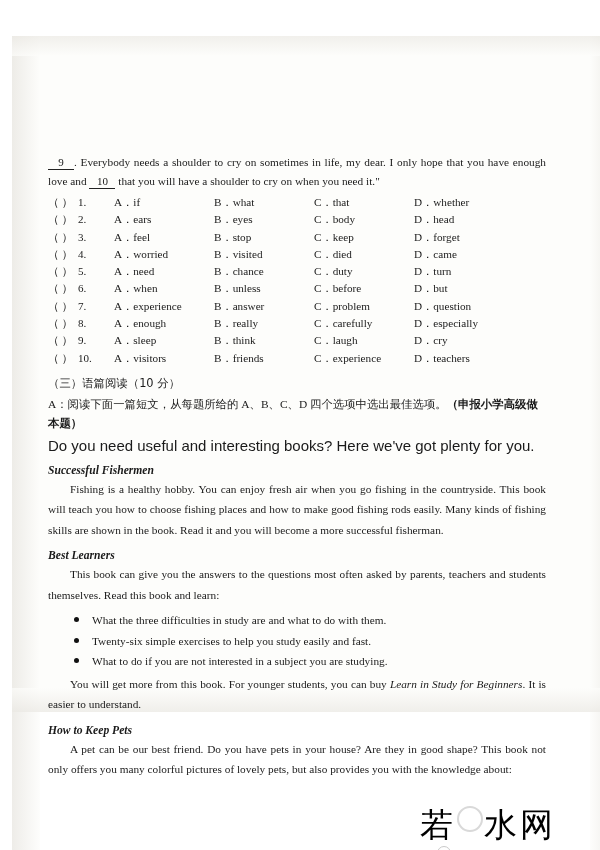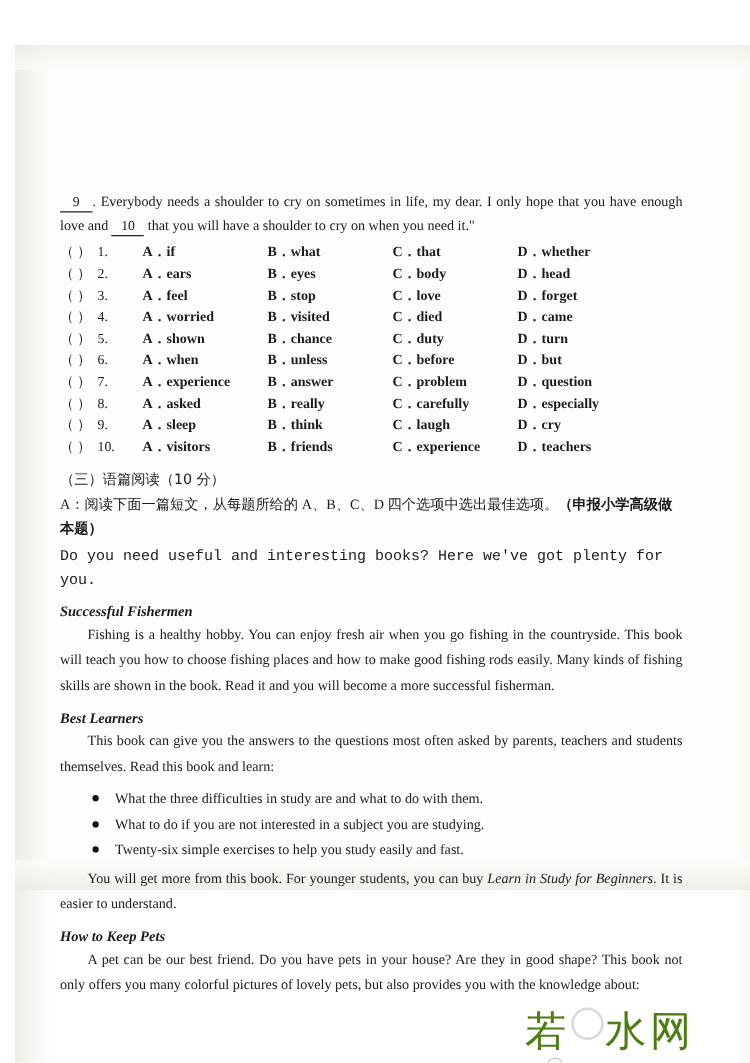--- a/index.html
+++ b/index.html
@@ -86,21 +86,20 @@
   }
   .qnum {
     width: 36px;
     flex: 0 0 36px;
     font-size: 11px;
   }
   .choice {
     width: 100px;
     flex: 0 0 100px;
     font-size: 11.2px;
-    font-weight: bold;
   }
 
   
   .sec-head {
     margin-top: 7px;
     font-size: 11.4px;
     line-height: 18px;
     font-family: "DejaVu Sans", sans-serif;
   }
   .sec-head .cn {
@@ -111,24 +110,24 @@
     margin-top: 3px;
     font-size: 11.4px;
     line-height: 19px;
     text-indent: 0;
     font-family: Liberation Serif, serif;
   }
   .instr b {
     font-weight: bold;
   }
   .plain {
-    font-size: 12px;
+    font-size: 15px;
     line-height: 19px;
     margin-top: 3px;
-    font-family: Liberation Mono, monospace;
+    font-family: Liberation Sans, sans-serif;
   }
 
   .sub-title {
     font-weight: bold;
     font-style: italic;
     font-size: 11.6px;
     margin-top: 9px;
     margin-bottom: 1px;
     font-family: "Liberation Serif", serif;
   }
@@ -179,21 +178,21 @@
   }
   .footer .gap { display:inline-block; width: 16px; }
 
   
   .wm-main {
     position: absolute;
     left: 408px;
     top: 770px;
     font-size: 33px;
     font-family: "DejaVu Sans", sans-serif;
-    color: #4d7c0f;
+    color: #000000;
     letter-spacing: 3px;
     line-height: 38px;
     white-space: nowrap;
   }
   .wm-circle {
     display: inline-block;
     width: 22px; height: 22px;
     border-radius: 50%;
     border: 2px solid #d9d9d9;
     text-align: center;
@@ -270,37 +269,37 @@
         <span class="choice">B．eyes</span>
         <span class="choice">C．body</span>
         <span class="choice">D．head</span>
       </div>
 
       <div class="optrow">
         <span class="paren">（   ）</span>
         <span class="qnum">3.</span>
         <span class="choice">A．feel</span>
         <span class="choice">B．stop</span>
-        <span class="choice">C．love</span>
+        <span class="choice">C．keep</span>
         <span class="choice">D．forget</span>
       </div>
 
       <div class="optrow">
         <span class="paren">（   ）</span>
         <span class="qnum">4.</span>
         <span class="choice">A．worried</span>
         <span class="choice">B．visited</span>
         <span class="choice">C．died</span>
         <span class="choice">D．came</span>
       </div>
 
       <div class="optrow">
         <span class="paren">（   ）</span>
         <span class="qnum">5.</span>
-        <span class="choice">A．shown</span>
+        <span class="choice">A．need</span>
         <span class="choice">B．chance</span>
         <span class="choice">C．duty</span>
         <span class="choice">D．turn</span>
       </div>
 
       <div class="optrow">
         <span class="paren">（   ）</span>
         <span class="qnum">6.</span>
         <span class="choice">A．when</span>
         <span class="choice">B．unless</span>
@@ -313,21 +312,21 @@
         <span class="qnum">7.</span>
         <span class="choice">A．experience</span>
         <span class="choice">B．answer</span>
         <span class="choice">C．problem</span>
         <span class="choice">D．question</span>
       </div>
 
       <div class="optrow">
         <span class="paren">（   ）</span>
         <span class="qnum">8.</span>
-        <span class="choice">A．asked</span>
+        <span class="choice">A．enough</span>
         <span class="choice">B．really</span>
         <span class="choice">C．carefully</span>
         <span class="choice">D．especially</span>
       </div>
 
       <div class="optrow">
         <span class="paren">（   ）</span>
         <span class="qnum">9.</span>
         <span class="choice">A．sleep</span>
         <span class="choice">B．think</span>
@@ -356,22 +355,22 @@
 
     <div class="plain">Do you need useful and interesting books? Here we've got plenty for you.</div>
 
     <div class="sub-title">Successful Fishermen</div>
     <div class="para indent">Fishing is a healthy hobby. You can enjoy fresh air when you go fishing in the countryside. This book will teach you how to choose fishing places and how to make good fishing rods easily. Many kinds of fishing skills are shown in the book. Read it and you will become a more successful fisherman.</div>
 
     <div class="sub-title">Best Learners</div>
     <div class="para indent">This book can give you the answers to the questions most often asked by parents, teachers and students themselves. Read this book and learn:</div>
     <ul class="bullets">
       <li><span class="dot"></span><span>What the three difficulties in study are and what to do with them.</span></li>
+      <li><span class="dot"></span><span>Twenty-six simple exercises to help you study easily and fast.</span></li>
       <li><span class="dot"></span><span>What to do if you are not interested in a subject you are studying.</span></li>
-      <li><span class="dot"></span><span>Twenty-six simple exercises to help you study easily and fast.</span></li>
     </ul>
     <div class="para indent"><span>You will get more from this book. For younger students, you can buy </span><em class="book">Learn in Study for Beginners</em><span>. It is easier to understand.</span></div>
 
     <div class="sub-title">How to Keep Pets</div>
     <div class="para indent">A pet can be our best friend. Do you have pets in your house? Are they in good shape? This book not only offers you many colorful pictures of lovely pets, but also provides you with the knowledge about:</div>
 
   </div>
 
 
   <div class="wm-main">

